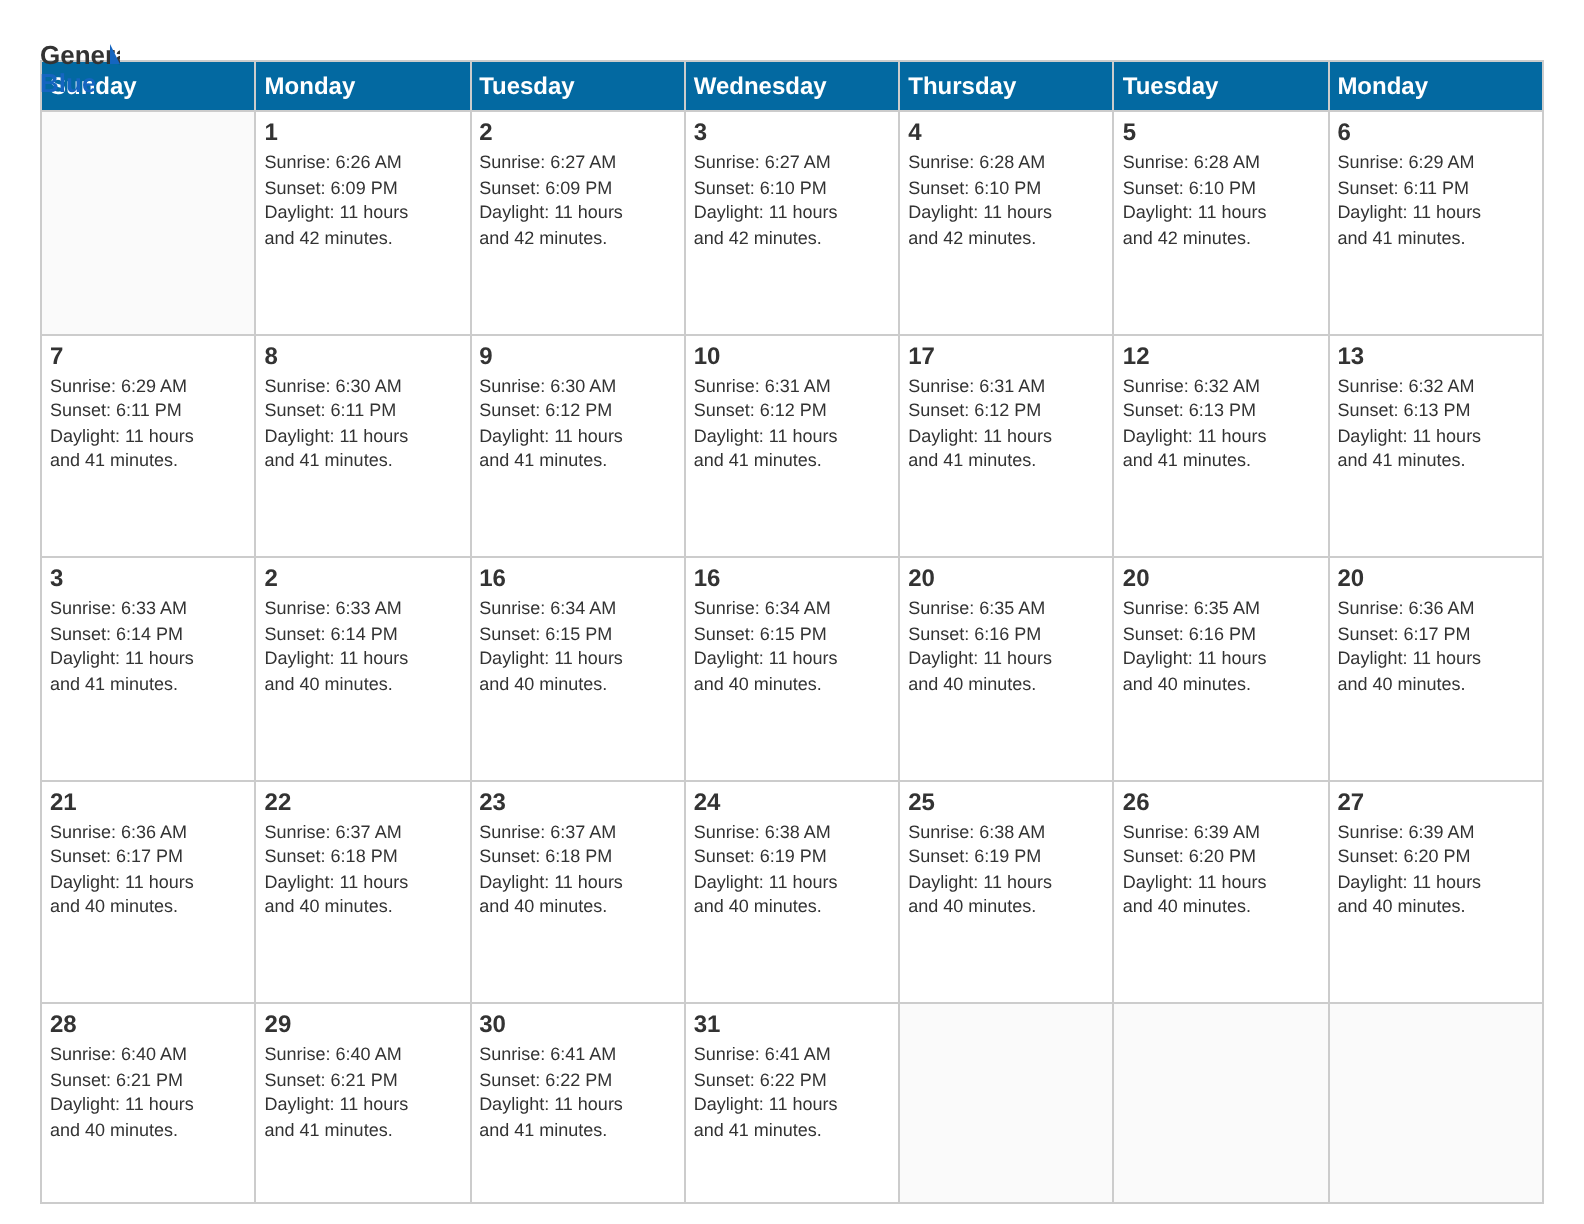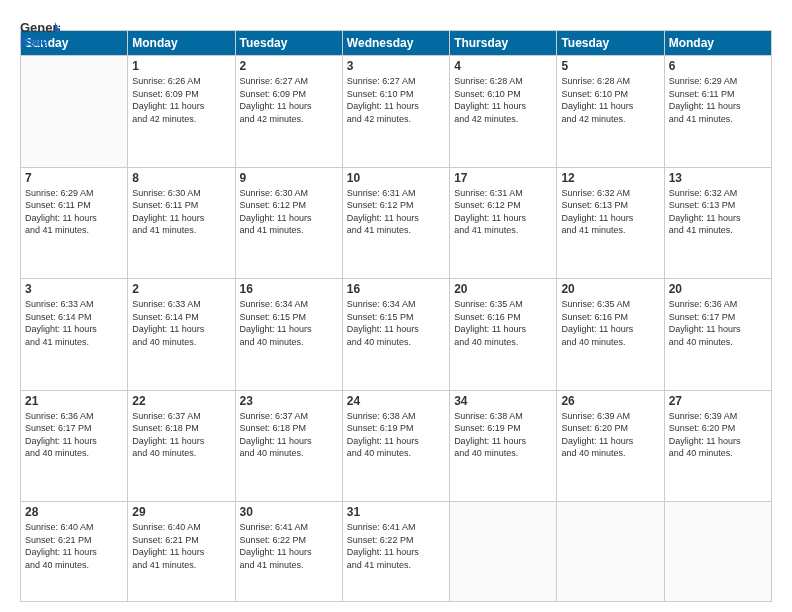--- a/index.html
+++ b/index.html
@@ -284,21 +284,21 @@
 and 40 minutes.</div>
           </td>
           <td>
             <span class="day-number">24</span>
             <div class="day-info" style="white-space: pre-line;">Sunrise: 6:38 AM
 Sunset: 6:19 PM
 Daylight: 11 hours
 and 40 minutes.</div>
           </td>
           <td>
-            <span class="day-number">34</span>
+            <span class="day-number">25</span>
             <div class="day-info" style="white-space: pre-line;">Sunrise: 6:38 AM
 Sunset: 6:19 PM
 Daylight: 11 hours
 and 40 minutes.</div>
           </td>
           <td>
             <span class="day-number">26</span>
             <div class="day-info" style="white-space: pre-line;">Sunrise: 6:39 AM
 Sunset: 6:20 PM
 Daylight: 11 hours

